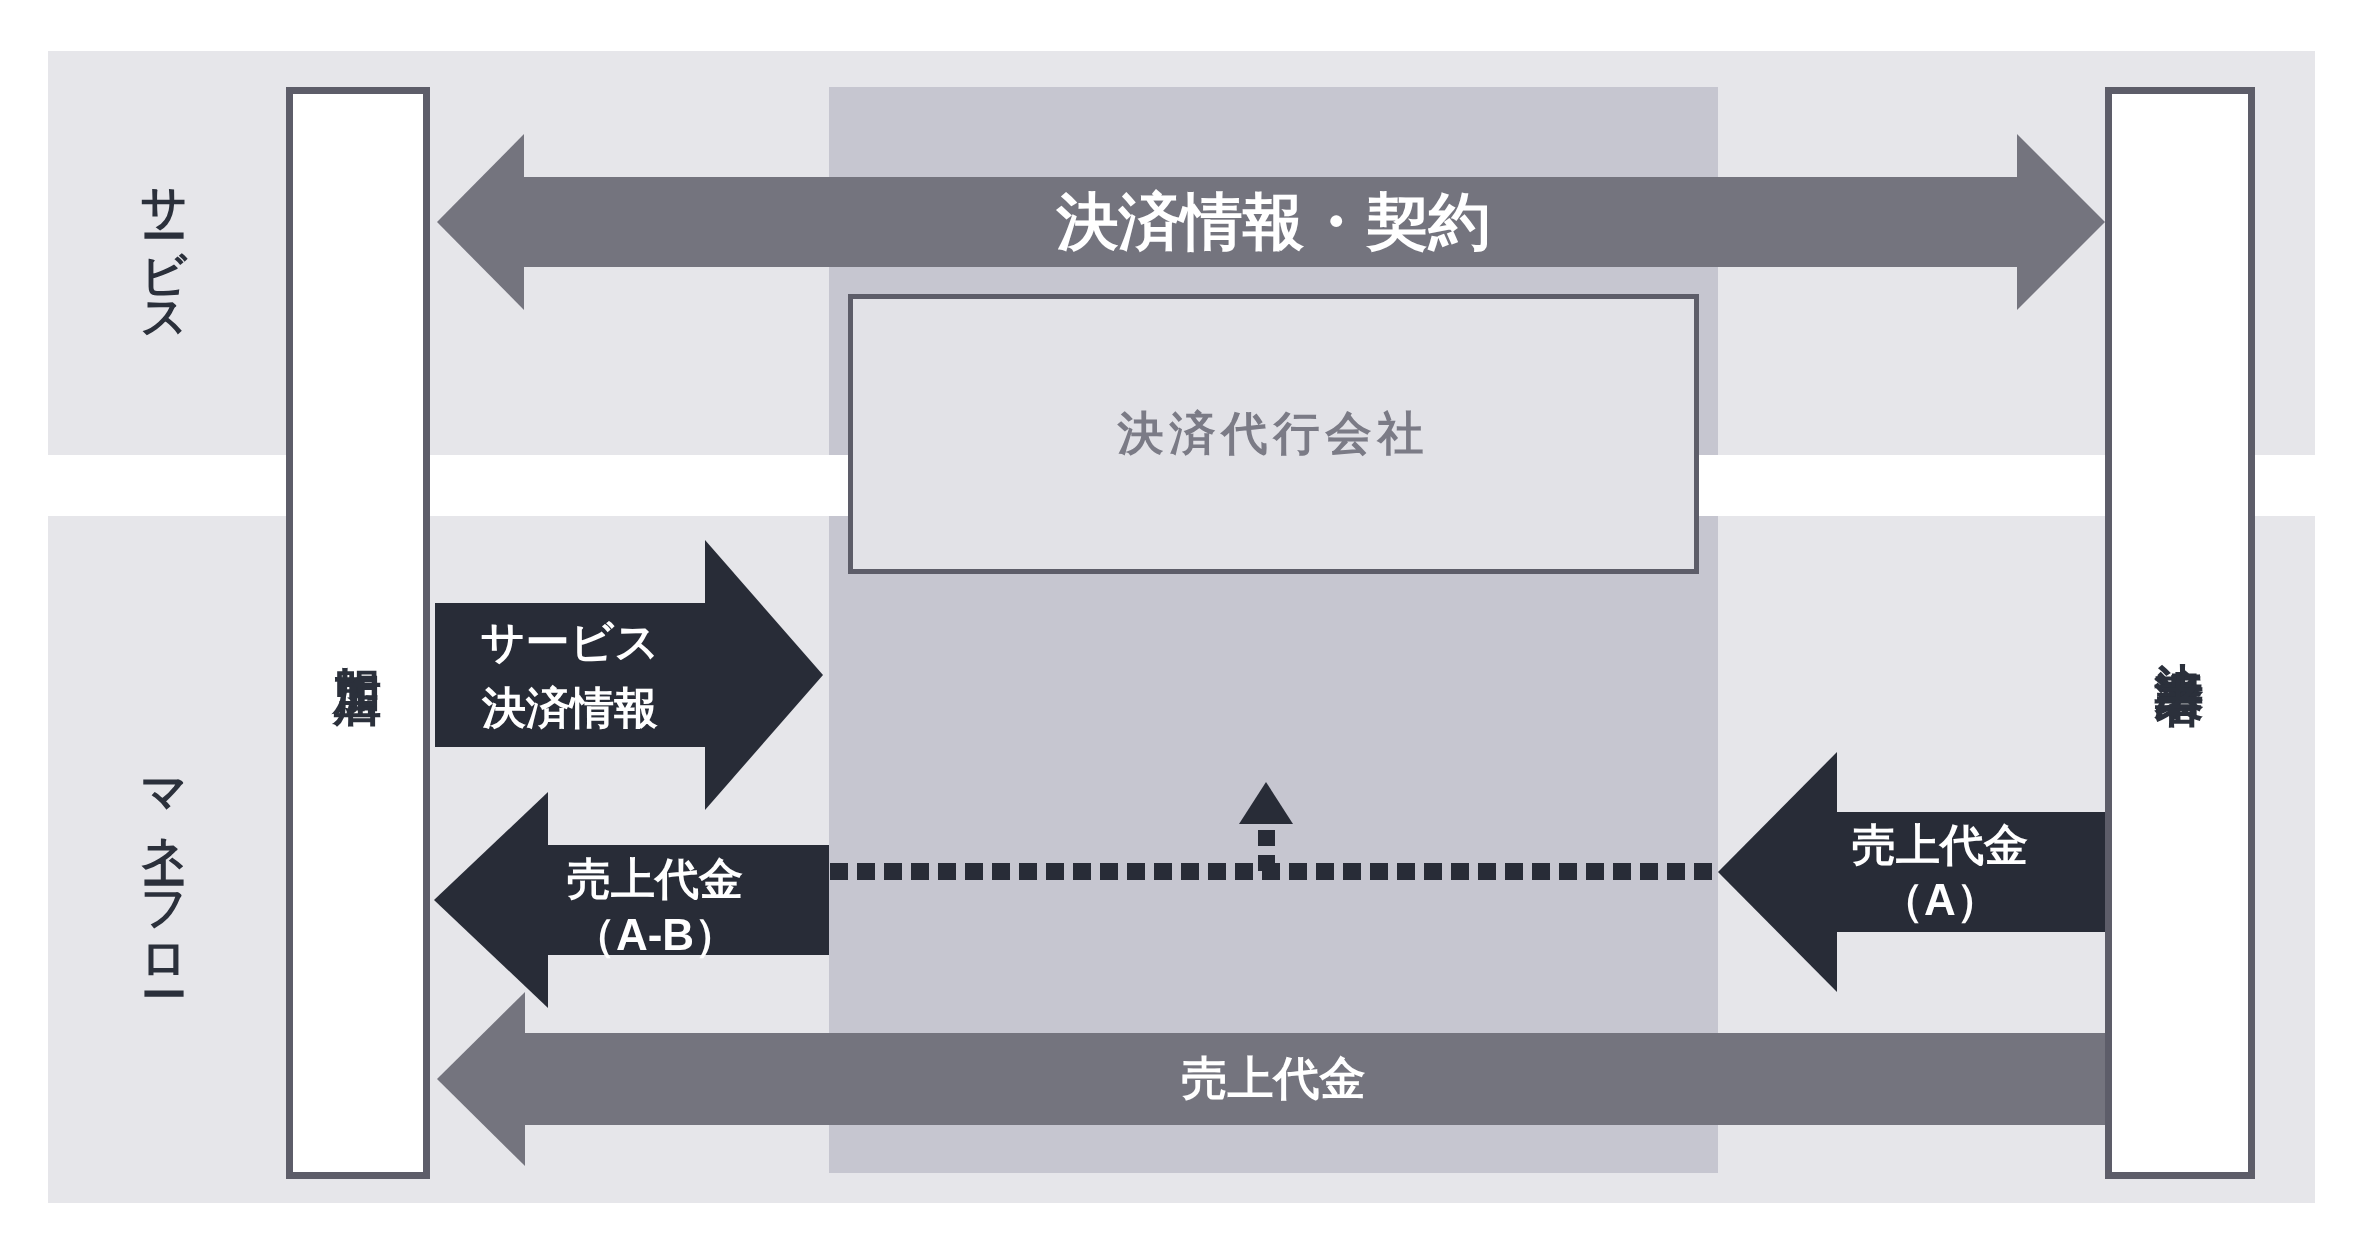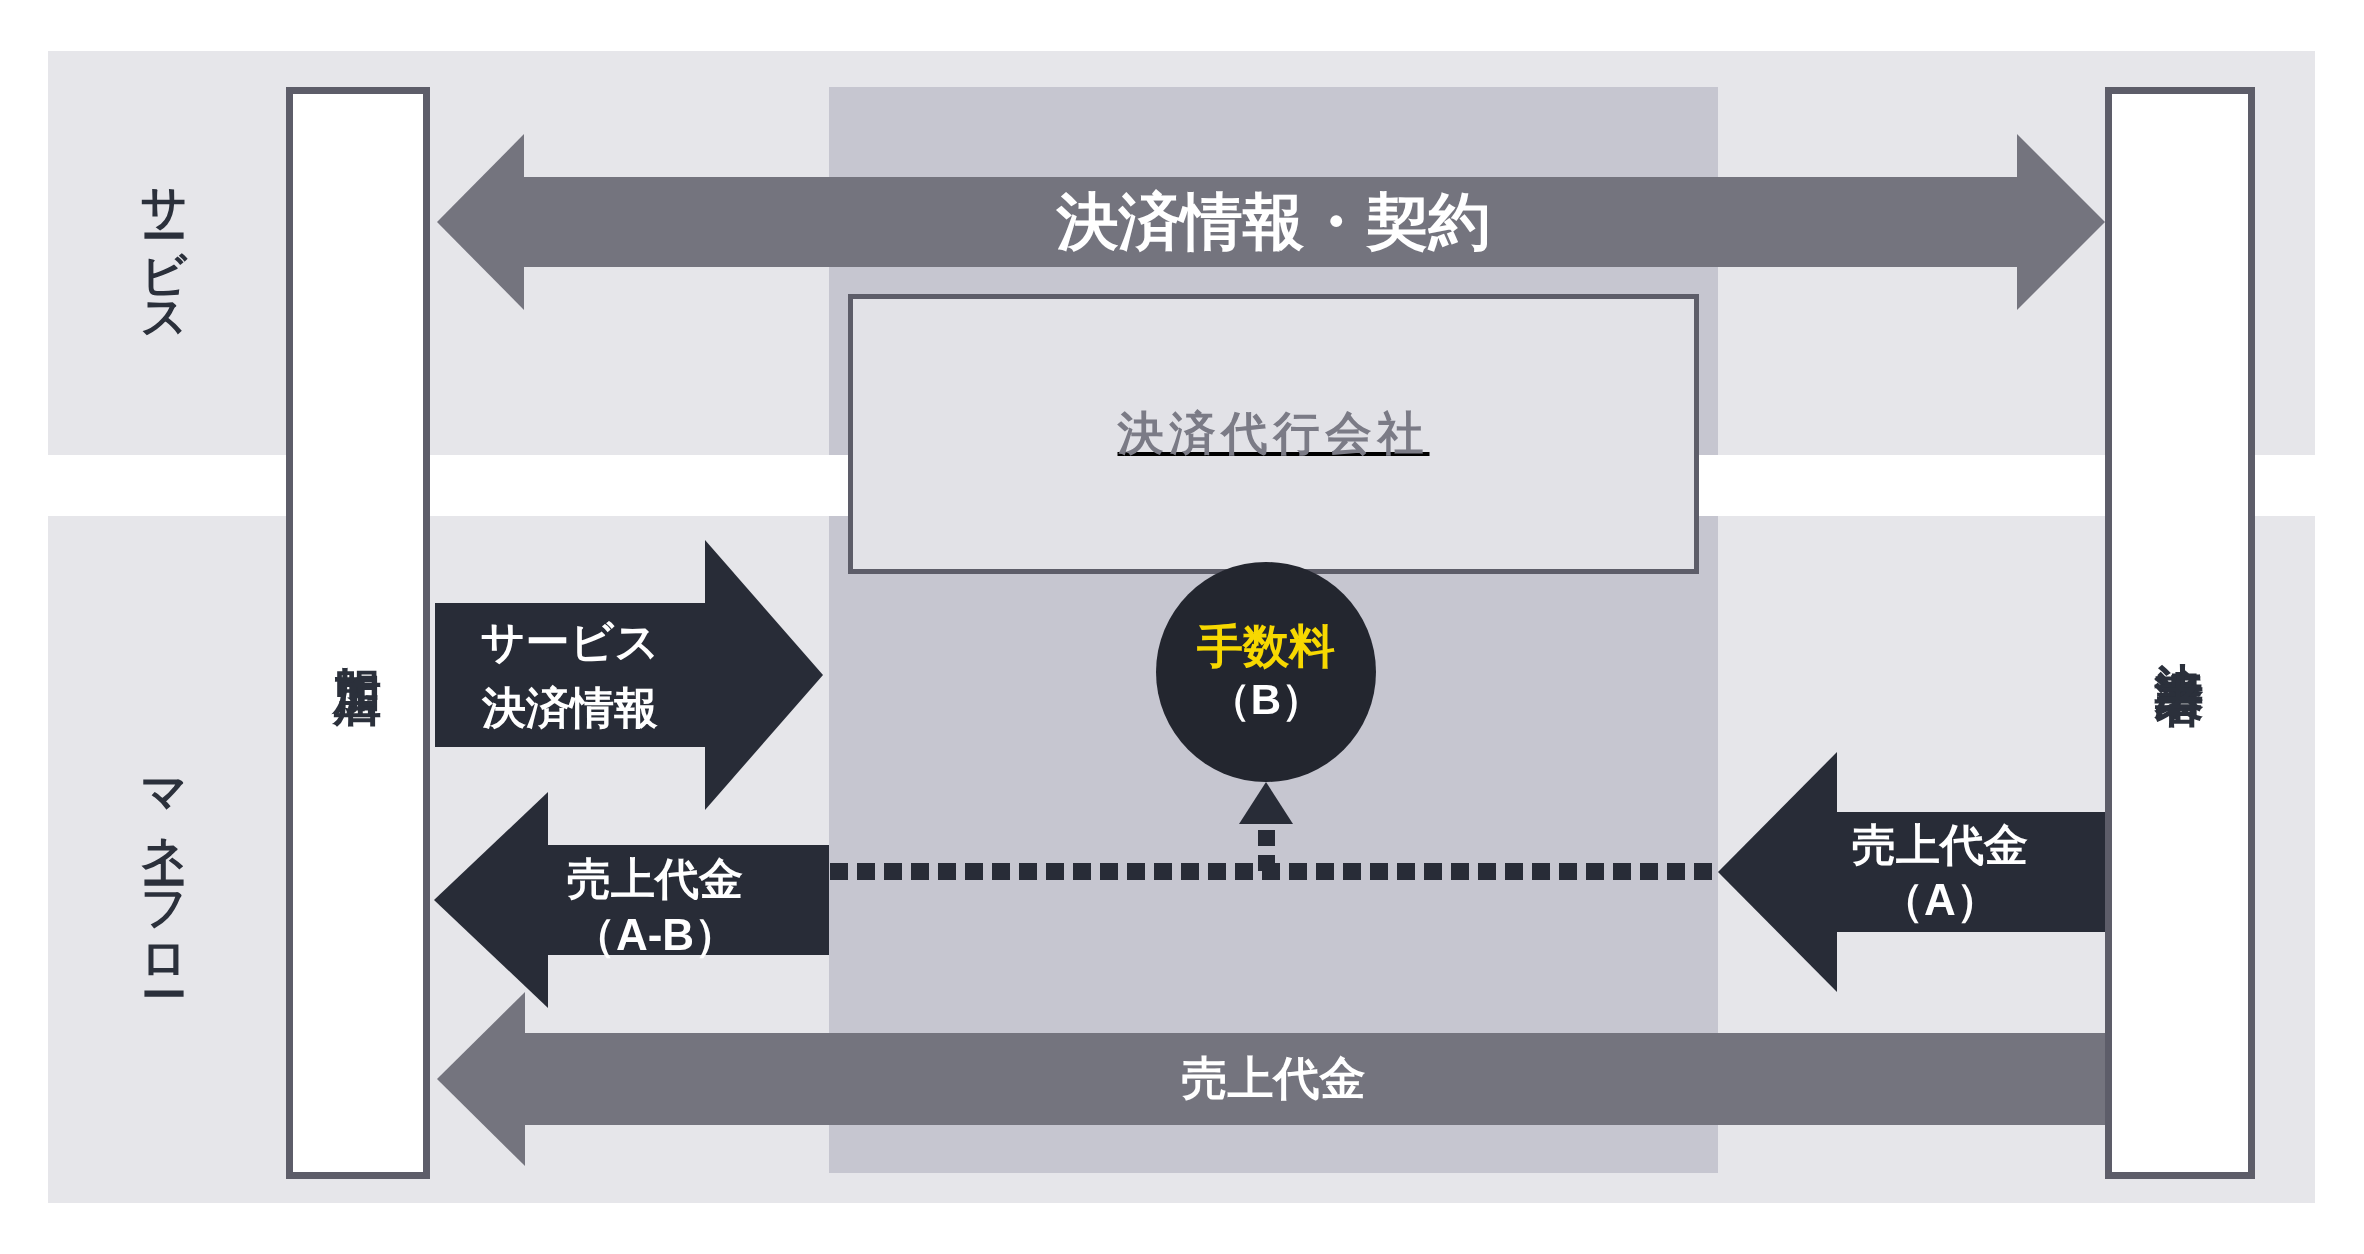--- a/index.html
+++ b/index.html
@@ -87,21 +87,21 @@
     background:#ffffff;border:7px solid var(--box_border);box-sizing:border-box;
     display:flex;align-items:center;justify-content:center;z-index:6;
   }
   #merchant-box{left:286px;top:87px;width:144px;height:1092px;}
   #processor-box{left:2105px;top:87px;width:150px;height:1092px;}
   .entity-label{writing-mode:vertical-rl;font-weight:bold;font-size:49px;color:var(--text_dark);letter-spacing:4px;}
 
   #agency-box{
     left:848px;top:294px;width:851px;height:280px;box-sizing:border-box;
     background:var(--box_fill);border:5px solid var(--box_border);
-    display:flex;align-items:center;justify-content:center;z-index:6;text-decoration:underline;
+    display:flex;align-items:center;justify-content:center;z-index:6;
   }
   #agency-label{font-size:46px;font-weight:bold;color:var(--agency_text);letter-spacing:6px;}
 
   
   #fee-circle{
     left:1156px;top:562px;width:220px;height:220px;border-radius:50%;
     background:var(--circle);z-index:7;
     display:flex;flex-direction:column;align-items:center;justify-content:center;
   }
   #fee-line1{color:var(--yellow);font-size:46px;font-weight:bold;line-height:56px;}
@@ -142,24 +142,20 @@
   <div class="abs entity-box" id="merchant-box">
     <span class="entity-label">加盟店</span>
   </div>
   <div class="abs entity-box" id="processor-box">
     <span class="entity-label">決済事業者</span>
   </div>
   <div class="abs" id="agency-box">
     <span id="agency-label">決済代行会社</span>
   </div>
 
-  <div class="abs" id="fee-circle">
-    <span id="fee-line1">手数料</span>
-    <span id="fee-line2">（B）</span>
-  </div>
 
   <div class="abs flow-label" id="info-label">
     <span>決済情報・契約</span>
   </div>
   <div class="abs flow-label" id="sales-bottom-label">
     <span>売上代金</span>
   </div>
   <div class="abs flow-label" id="service-fee-label">
     <span>サービス</span>
     <span>決済情報</span>

